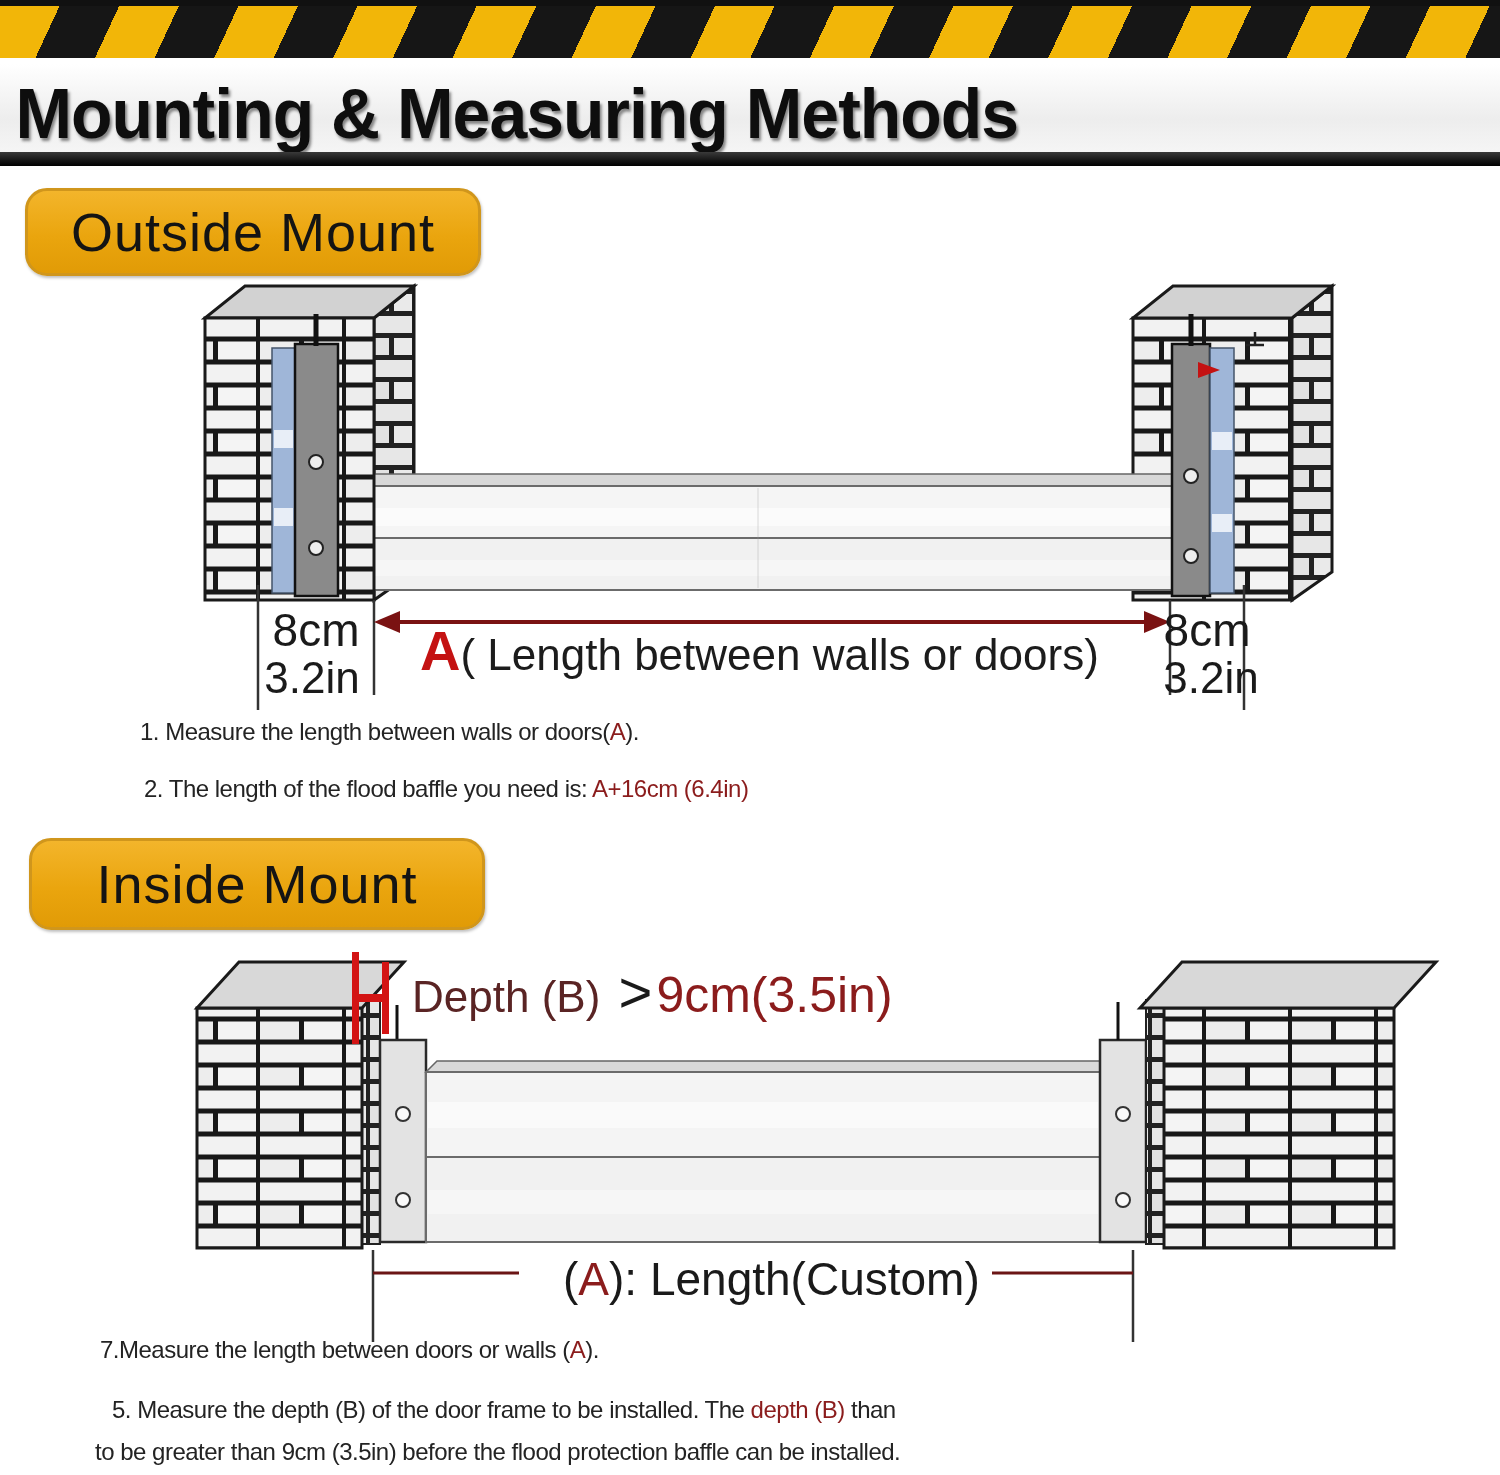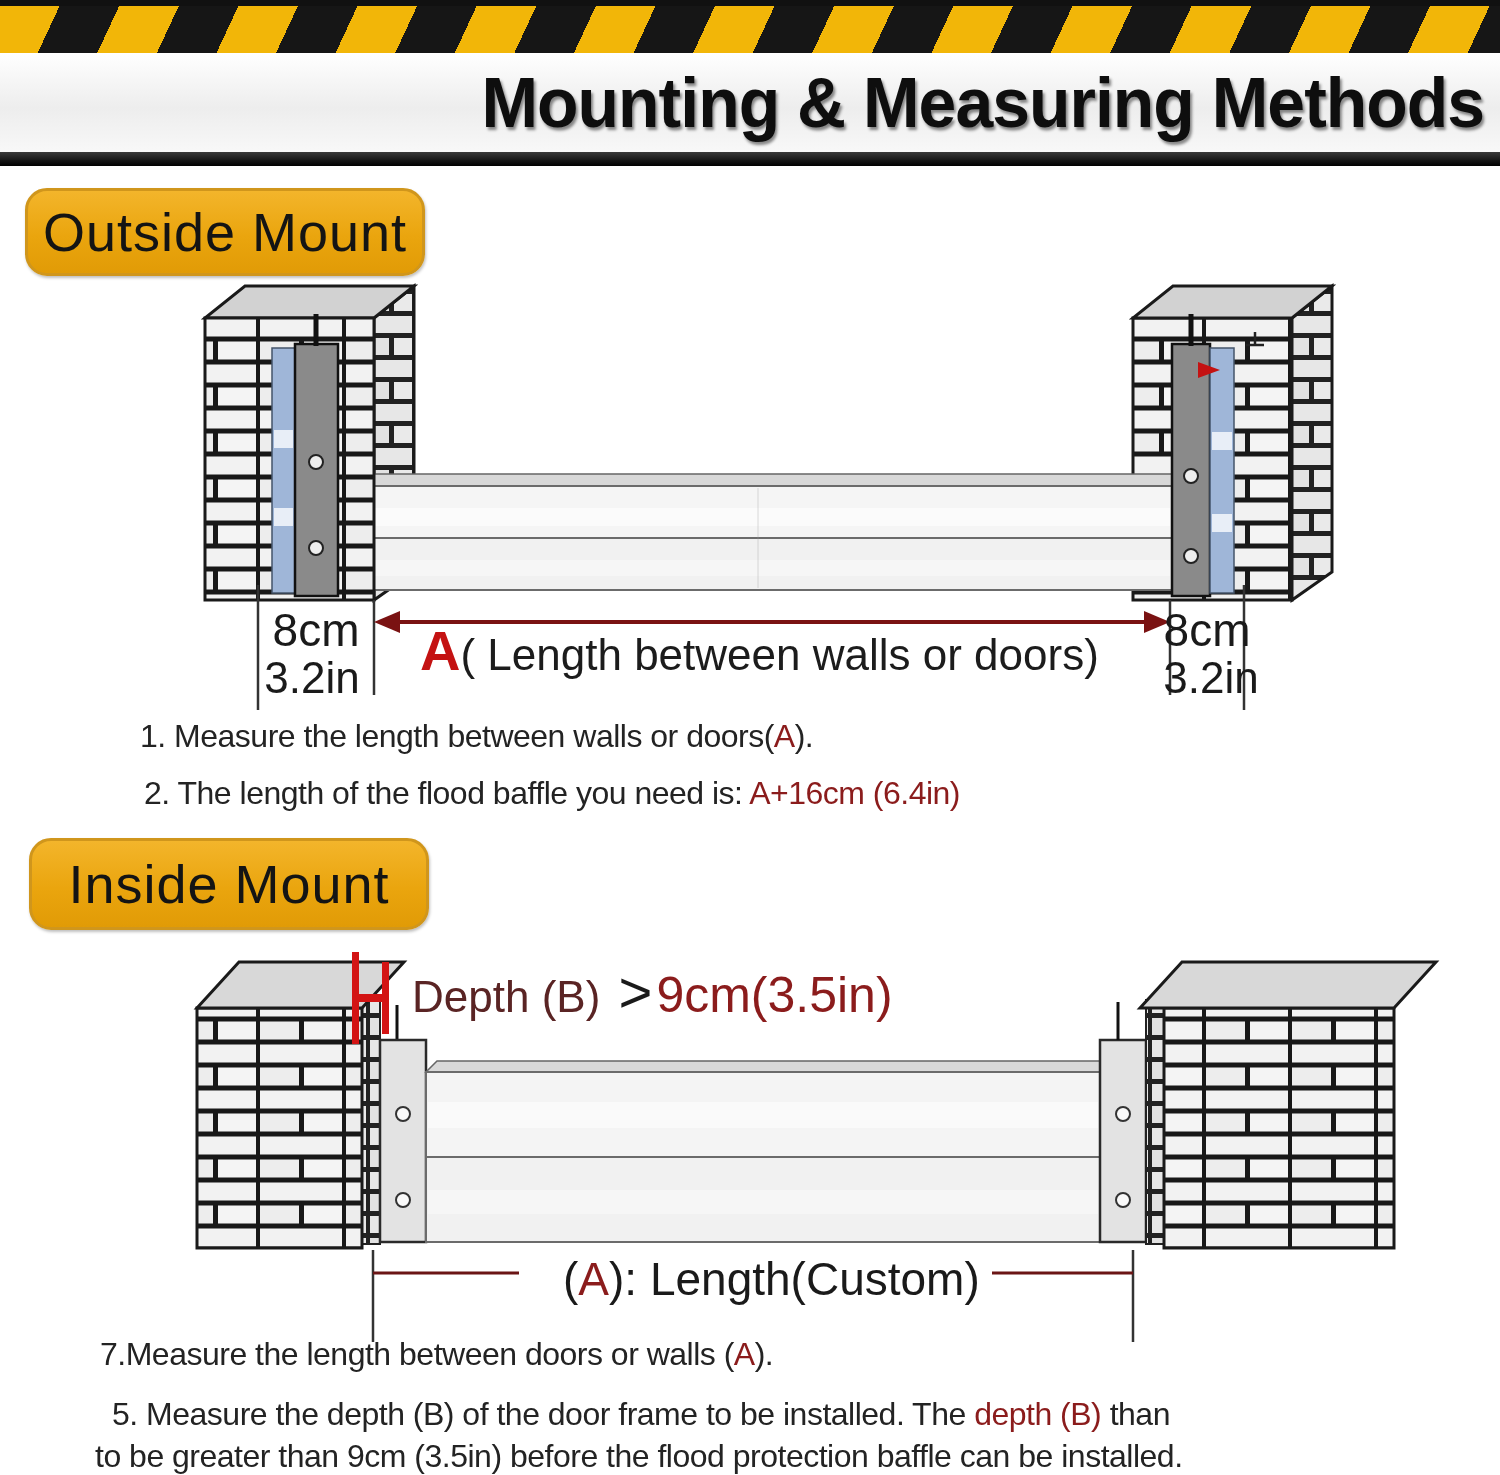--- a/index.html
+++ b/index.html
@@ -8,41 +8,41 @@
     background:#ffffff;font-family:"Liberation Sans",sans-serif;color:#1c1c1c;
   }
   .abs{position:absolute}
   
   .hazard{
     left:0;top:0;width:1500px;height:52px;
     background:repeating-linear-gradient(115deg,#f2b608 0 54px,#161616 54px 108px);
     border-top:6px solid #111;
   }
   .titleband{
-    left:0;top:53px;width:1500px;height:100px;
+    left:0;top:64px;width:1500px;height:100px;
     background:linear-gradient(180deg,#ffffff 0%,#ededed 55%,#f8f8f8 100%);
-    display:flex;align-items:center;justify-content:flex-end;
+    display:flex;align-items:center;justify-content:flex-start;
   }
   .title{
     font-size:70px;font-weight:bold;letter-spacing:-1px;color:#0e0e0e;
     text-shadow:2px 3px 3px rgba(0,0,0,0.45);
     transform:scaleX(0.97);white-space:pre;
   }
   .divider{left:0;top:152px;width:1500px;height:14px;background:linear-gradient(180deg,#3a3a3a,#151515 60%,#000)}
   
   .badge{
-    width:400px;height:88px;border-radius:22px;
+    width:456px;height:88px;border-radius:22px;
     background:linear-gradient(180deg,#f3b52b 0%,#eaa50e 55%,#e19b06 100%);
     border:3px solid #d0961c;box-sizing:border-box;
     display:flex;align-items:center;justify-content:center;
     font-size:54px;color:#141414;letter-spacing:1px;white-space:pre;
     box-shadow:1px 2px 3px rgba(0,0,0,0.25);
   }
   
-  .step{font-size:32px;color:#232323;white-space:pre;letter-spacing:-0.5px}
+  .step{font-size:24px;color:#232323;white-space:pre;letter-spacing:-0.5px}
   .step .hl{color:#8b1c1c}
   svg text{font-family:"Liberation Sans",sans-serif}
 </style>
 </head>
 <body>
 
 <div class="abs hazard"></div>
 <div class="abs titleband">
   <div class="title">Mounting &amp; Measuring Methods</div>
 </div>

